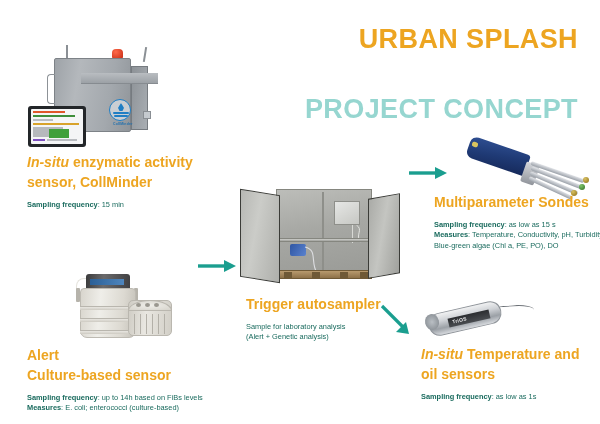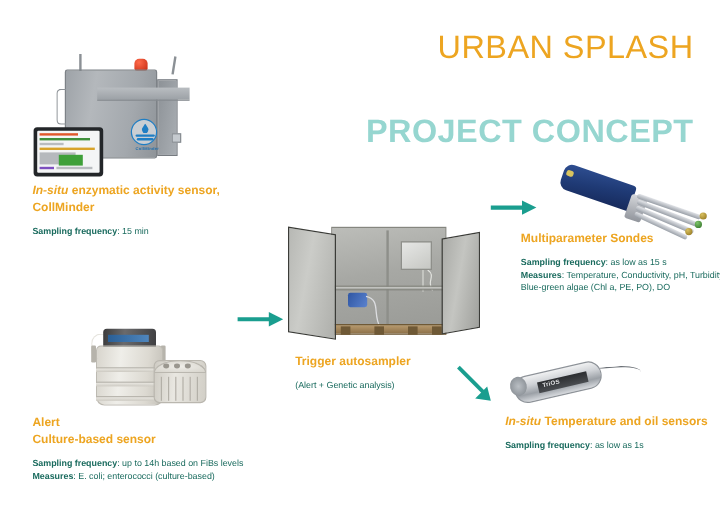--- a/index.html
+++ b/index.html
@@ -11,32 +11,32 @@
   }
   #slide {
     position: relative;
     width: 600px; height: 424px;
     background: #ffffff;
   }
 
   
   .title-block { position: absolute; right: 22px; top: 24px; text-align: right; }
   .title-line1 {
-    font-size: 27px; font-weight: normal; letter-spacing: 0.4px;
+    font-size: 27px; font-weight: bold; letter-spacing: 0.4px;
     color: #eda521; line-height: 1.12; white-space: nowrap;
   }
   .title-line2 {
     font-size: 27px; font-weight: bold; letter-spacing: 0.4px;
     color: #96d6d0; line-height: 1.12; white-space: nowrap; margin-top: 40px;
   }
 
   
   .block { position: absolute; }
   .blk-head {
-    color: #eda521; font-weight: bold; font-size: 10px;
+    color: #eda521; font-weight: bold; font-size: 14px;
     line-height: 1.42; margin-bottom: 7px;
   }
   .blk-head .ital { font-style: italic; }
   .blk-body {
     color: #1a6b5e; font-size: 7.4px; line-height: 1.42;
   }
   .blk-body b { font-weight: bold; }
 
   
   .arrow { position: absolute; }
@@ -362,20 +362,21 @@
     <div class="as-pallet-blk" style="left:72px;"></div>
     <div class="as-pallet-blk" style="left:100px;"></div>
     <div class="as-pallet-blk" style="left:120px;"></div>
     <div class="as-door-l"></div>
     <div class="as-door-r"></div>
   </div>
 
   <div class="block" style="left:246px; top:295px; width:160px;">
     <div class="blk-head">Trigger autosampler</div>
     <div class="blk-body">
+      <div>Sample for laboratory analysis</div>
       <div>(Alert + Genetic analysis)</div>
     </div>
   </div>
 
   <svg class="arrow" style="left:407px; top:163px;" width="44" height="20" viewBox="0 0 44 20">
     <path d="M2 10 L30 10" stroke="#1a9e8f" stroke-width="3.4" fill="none"></path>
     <path d="M28 4 L40 10 L28 16 Z" fill="#1a9e8f"></path>
   </svg>
 
   <svg class="arrow" style="left:379px; top:303px;" width="36" height="36" viewBox="0 0 36 36">

